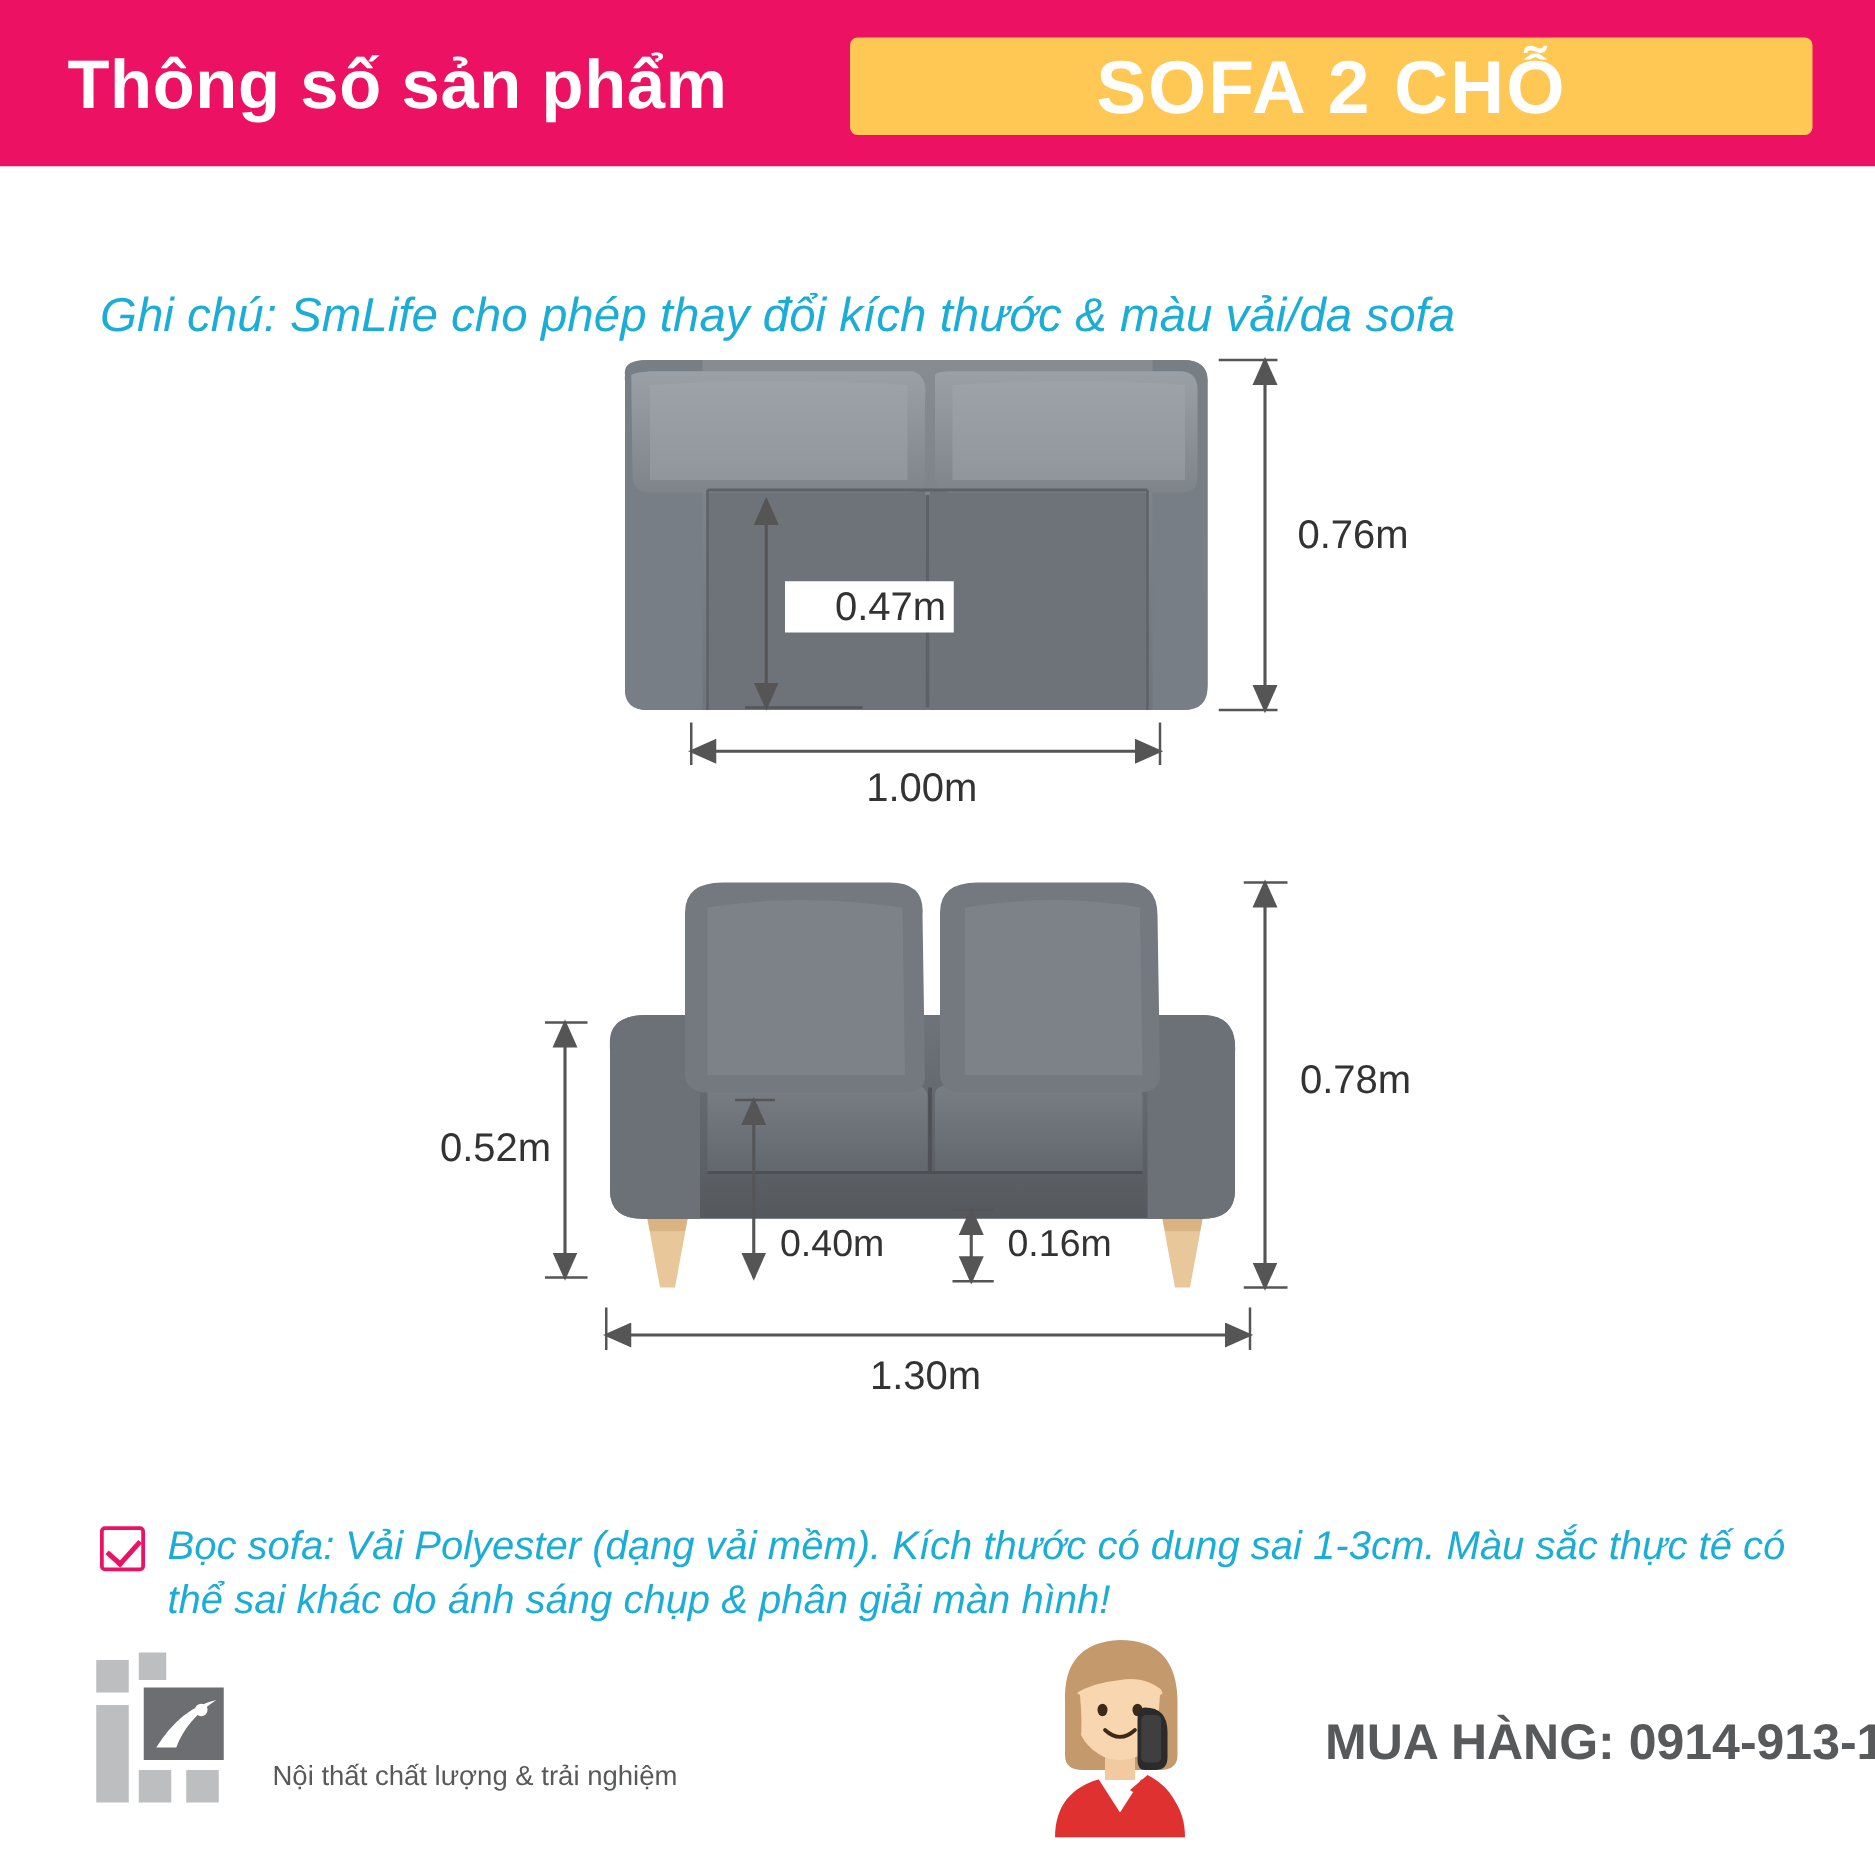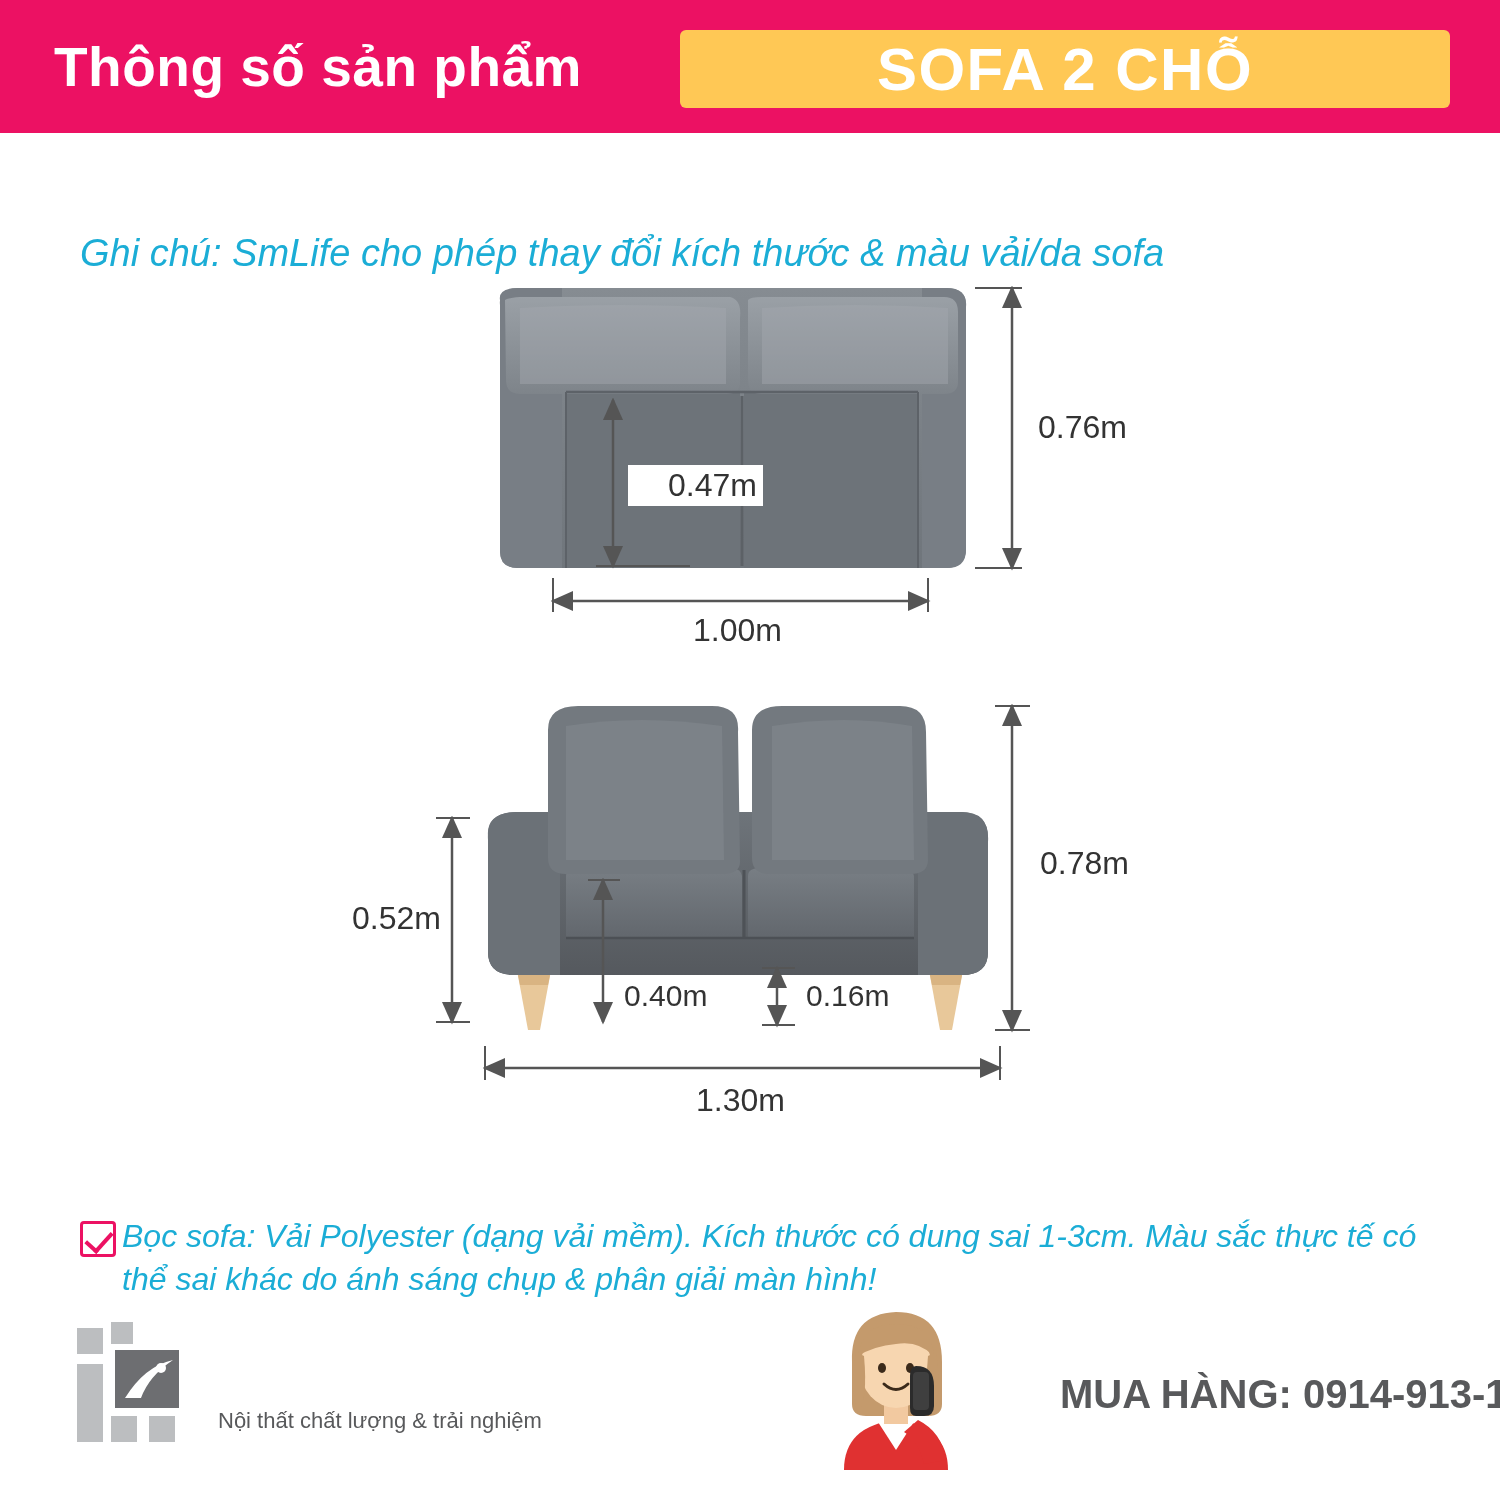--- a/index.html
+++ b/index.html
@@ -59,21 +59,21 @@
     font-size:32px;
     background:#ffffff;
     padding:2px 6px;
     white-space:nowrap;
   }
   .dim-label.small { font-size:30px; }
 
   
   .footer-note {
     position:absolute; left:80px; top:1215px; width:1360px;
-    display:flex; gap:6px;
+    display:flex; gap:18px;
   }
   .check-box {
     width:36px; height:36px;
     border:3px solid #ec1163;
     border-radius:4px;
     position:relative;
     flex:0 0 auto;
     margin-top:6px;
   }
   .check-box:after {

